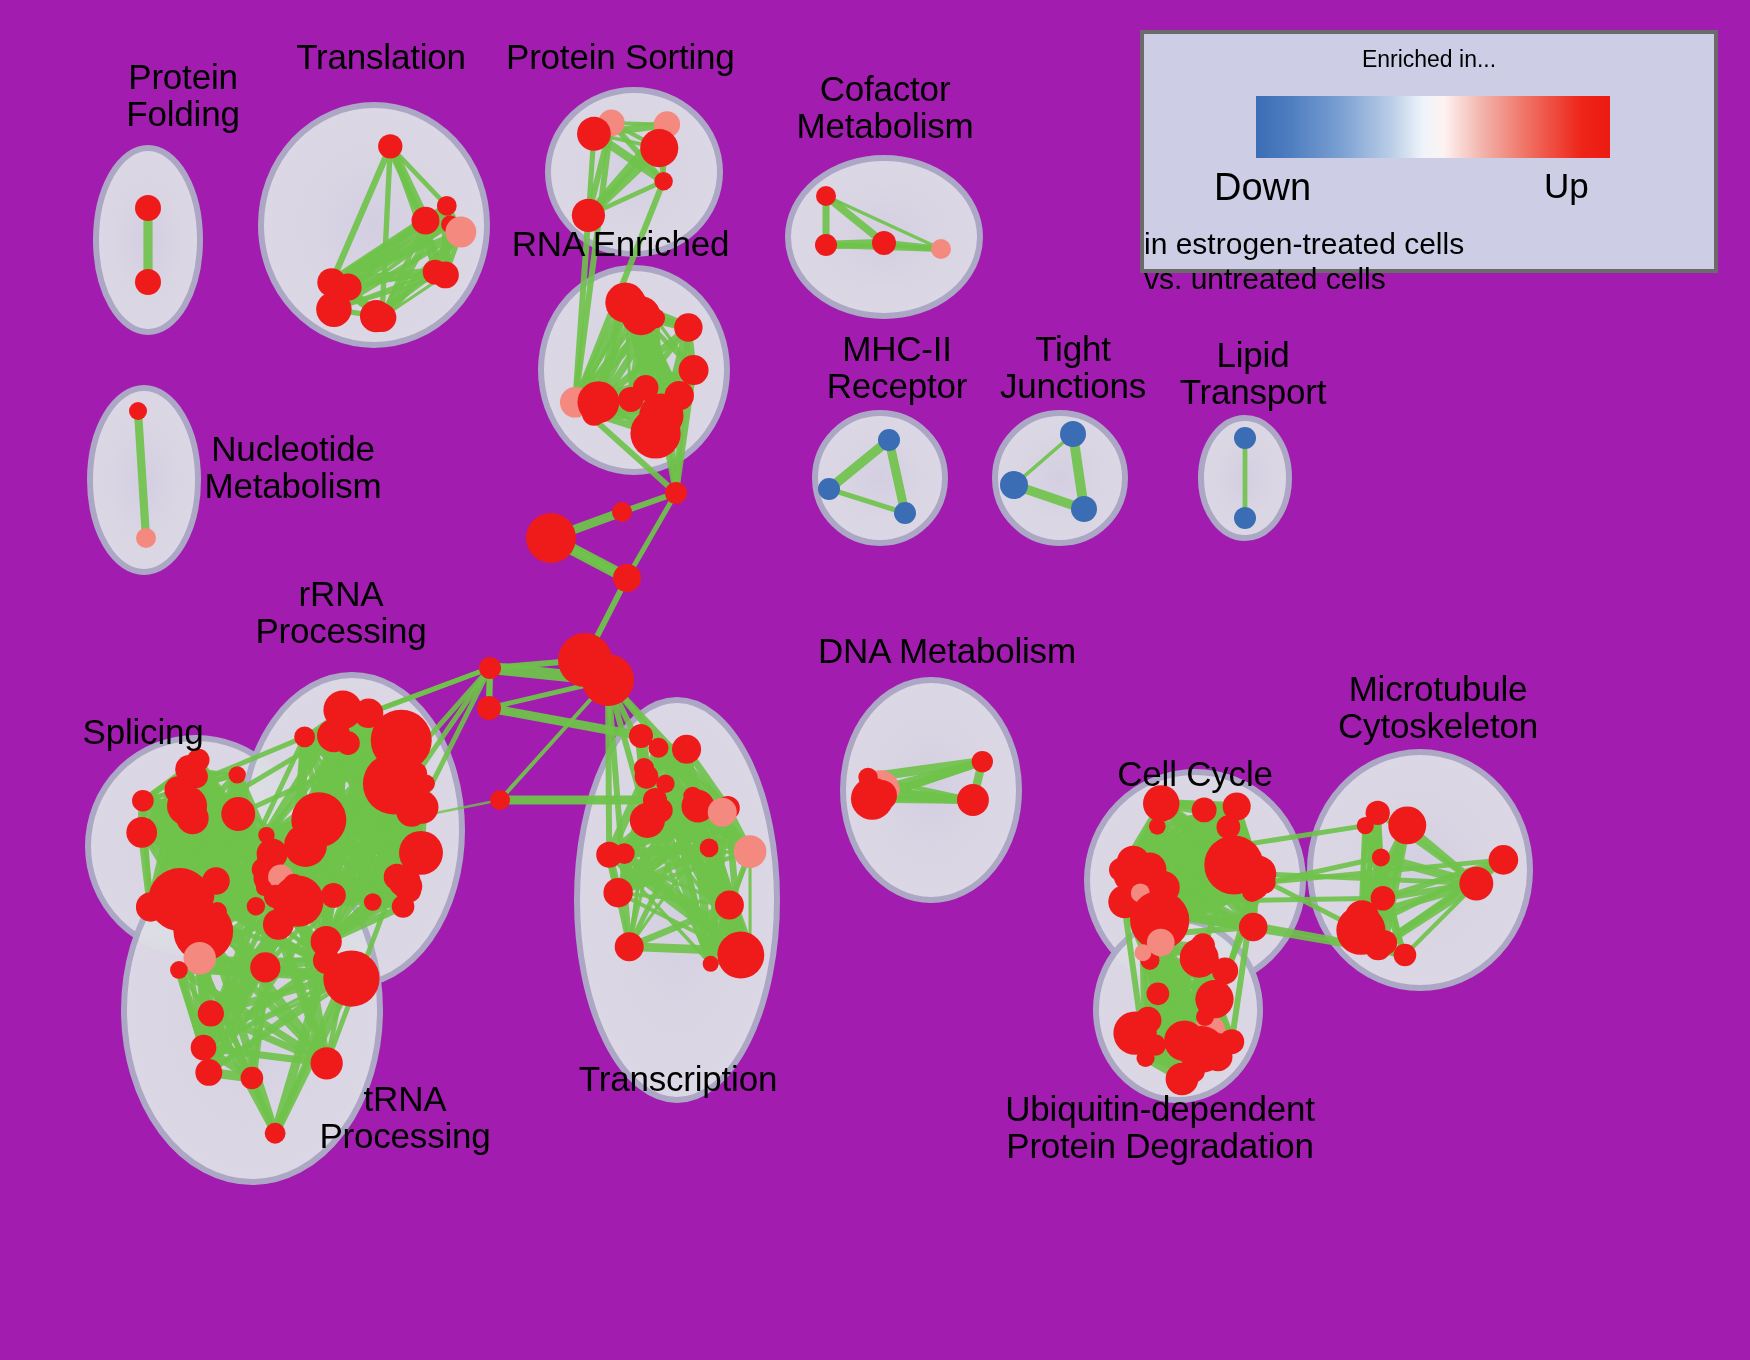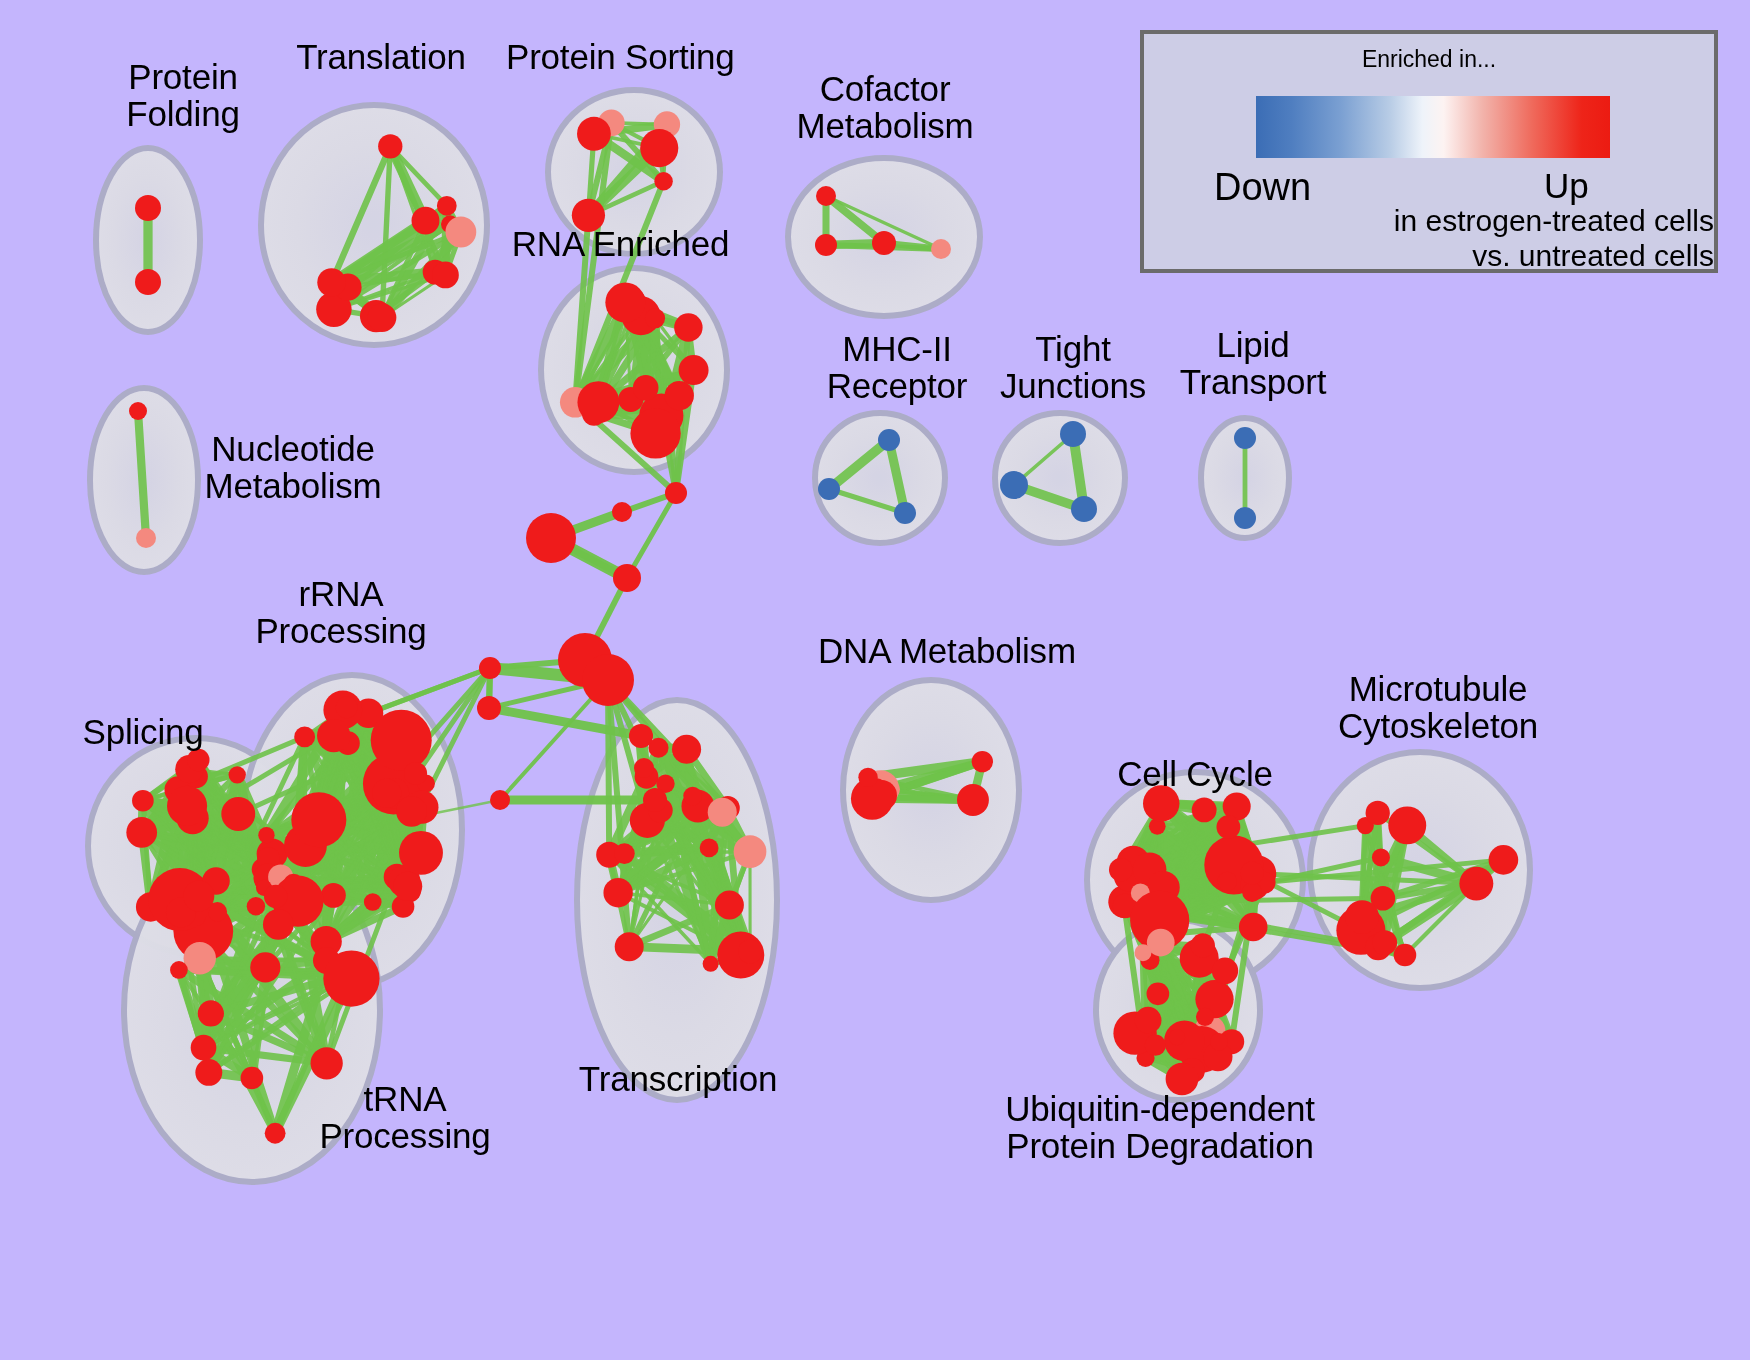--- a/index.html
+++ b/index.html
@@ -1,19 +1,19 @@
 <!DOCTYPE html>
 <html><head>
 <meta charset="utf-8">
 <style>
   html,body{margin:0;padding:0;background:#ffffff;}
   #fig{
     position:relative;
     width:1750px;height:1360px;
-    background:#c4b5fd;
+    background:#a21caf;
     font-family:"Liberation Sans","DejaVu Sans",sans-serif;
     overflow:hidden;
   }
   #net{position:absolute;left:0;top:0;width:1750px;height:1360px;}
   .lbl{
     position:absolute;
     color:#000;
     font-size:35px;
     line-height:1.06;
     text-align:center;
@@ -38,22 +38,22 @@
     position:absolute;left:112px;top:62px;
     width:354px;height:62px;
     background:linear-gradient(to right,
       #3b6db5 0%, #4f7ec0 10%, #7ba0d2 24%, #b9cde6 38%,
       #eef3fa 47%, #fdf3f2 53%, #f2b3ab 64%, #ef6a5c 78%,
       #ee2419 92%, #ec1b12 100%);
   }
   #lg-down{position:absolute;left:70px;top:132px;font-size:38px;color:#000;}
   #lg-up{position:absolute;left:400px;top:132px;font-size:35px;color:#000;}
   #lg-sub{
-    position:absolute;left:0;right:0;top:169px;
-    text-align:right;font-size:30px;color:#000;line-height:1.18;
+    position:absolute;left:0;right:0;top:192px;
+    text-align:left;font-size:30px;color:#000;line-height:1.18;
   }
 </style>
 </head>
 <body>
 
 <div id="fig">
 
   <svg id="net" viewBox="0 0 1750 1360" xmlns="http://www.w3.org/2000/svg">
     <defs>
       <radialGradient id="cgrad" cx="50%" cy="50%" r="62%">
@@ -1532,21 +1532,21 @@
       <div class="lbl" style="left: 506px; top: 38px; width: 225px;">Protein Sorting</div>
       <div class="lbl" style="left: 508px; top: 225px; width: 225px;">RNA Enriched</div>
       <div class="lbl" style="left: 790px; top: 70px; width: 190px;">Cofactor
 Metabolism</div>
       <div class="lbl" style="left: 198px; top: 430px; width: 190px;">Nucleotide
 Metabolism</div>
       <div class="lbl" style="left: 812px; top: 330px; width: 170px;">MHC-II
 Receptor</div>
       <div class="lbl" style="left: 988px; top: 330px; width: 170px;">Tight
 Junctions</div>
-      <div class="lbl" style="left: 1168px; top: 326px; width: 170px;">Lipid
+      <div class="lbl" style="left: 1168px; top: 336px; width: 170px;">Lipid
 Transport</div>
       <div class="lbl" style="left: 58px; top: 713px; width: 170px;">Splicing</div>
       <div class="lbl" style="left: 246px; top: 575px; width: 190px;">rRNA
 Processing</div>
       <div class="lbl" style="left: 310px; top: 1080px; width: 190px;">tRNA
 Processing</div>
       <div class="lbl" style="left: 578px; top: 1060px; width: 200px;">Transcription</div>
       <div class="lbl" style="left: 818px; top: 632px; width: 240px;">DNA Metabolism</div>
       <div class="lbl" style="left: 1110px; top: 755px; width: 170px;">Cell Cycle</div>
       <div class="lbl" style="left: 1318px; top: 670px; width: 240px;">Microtubule

